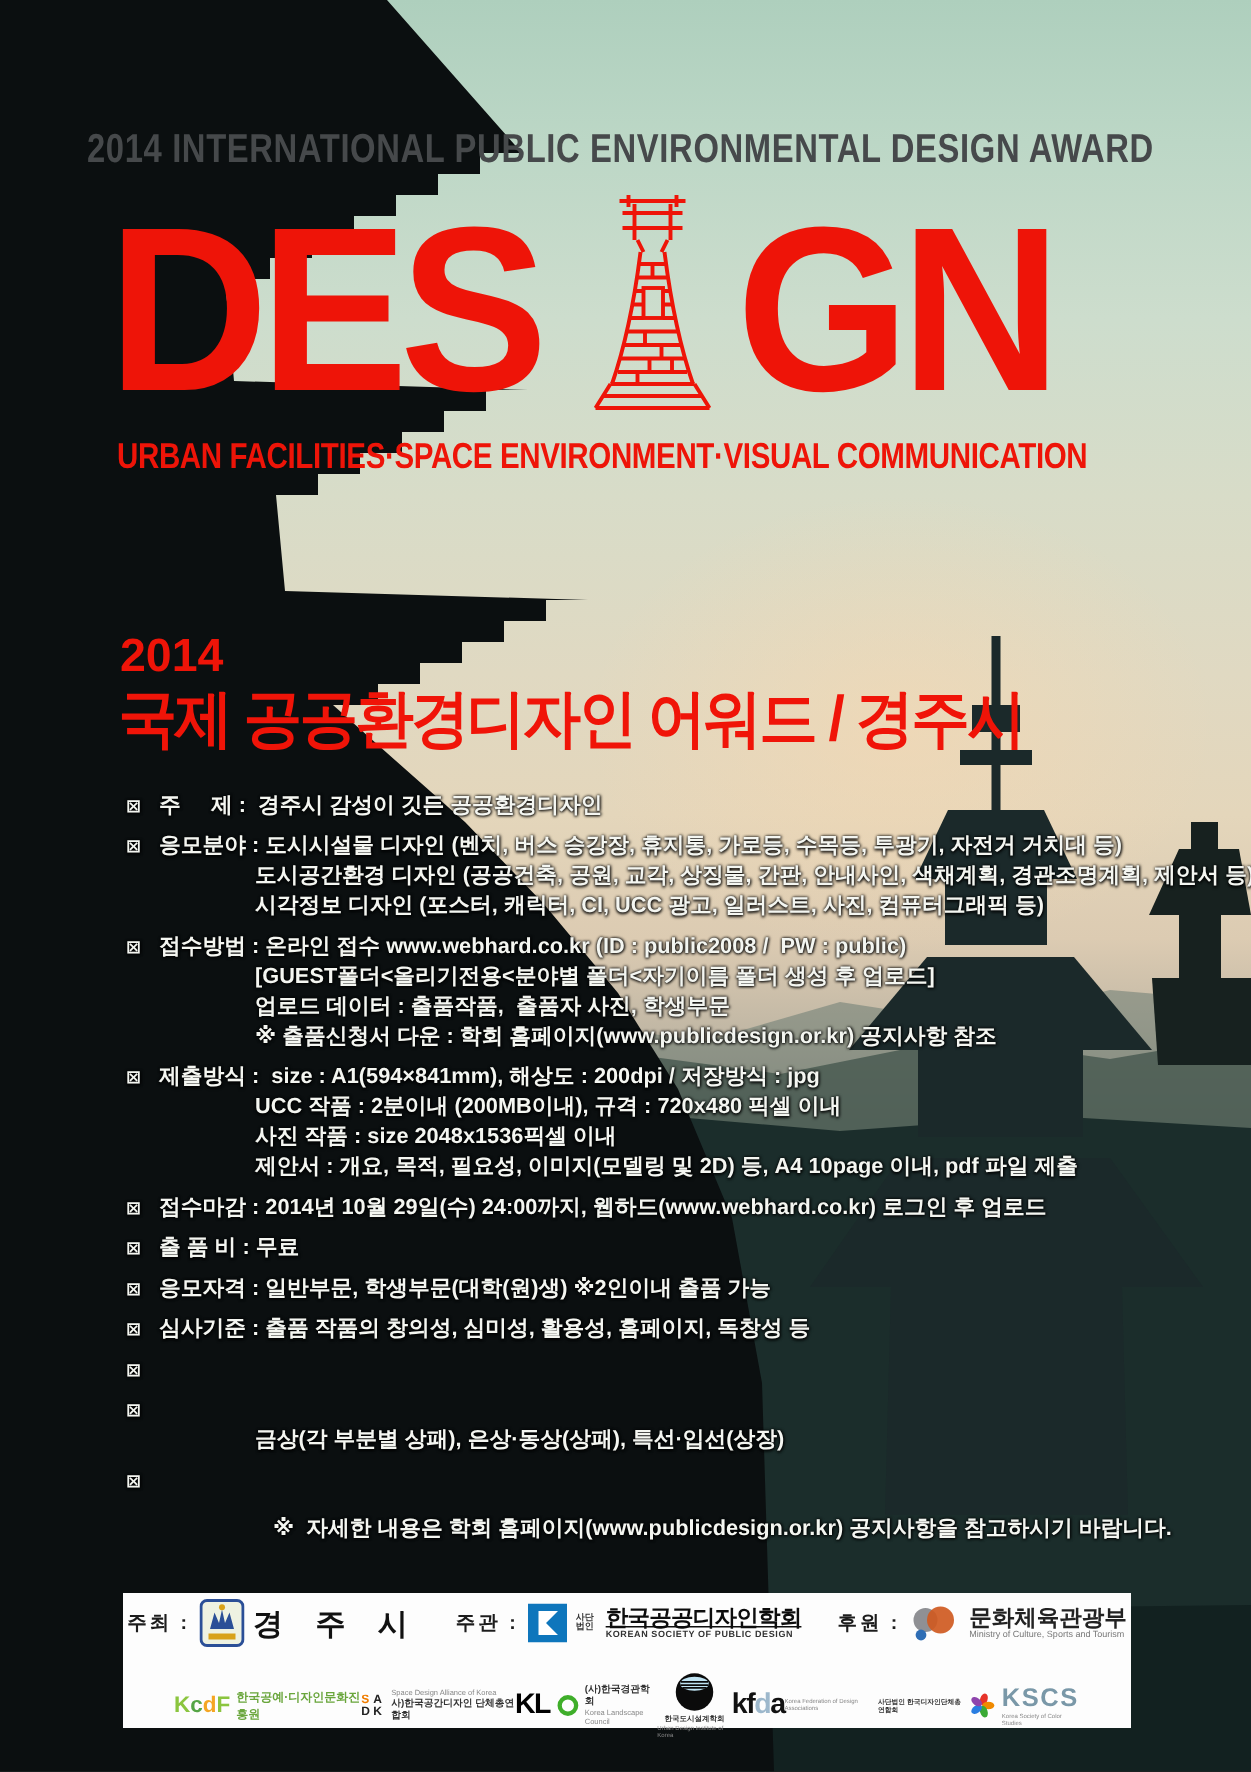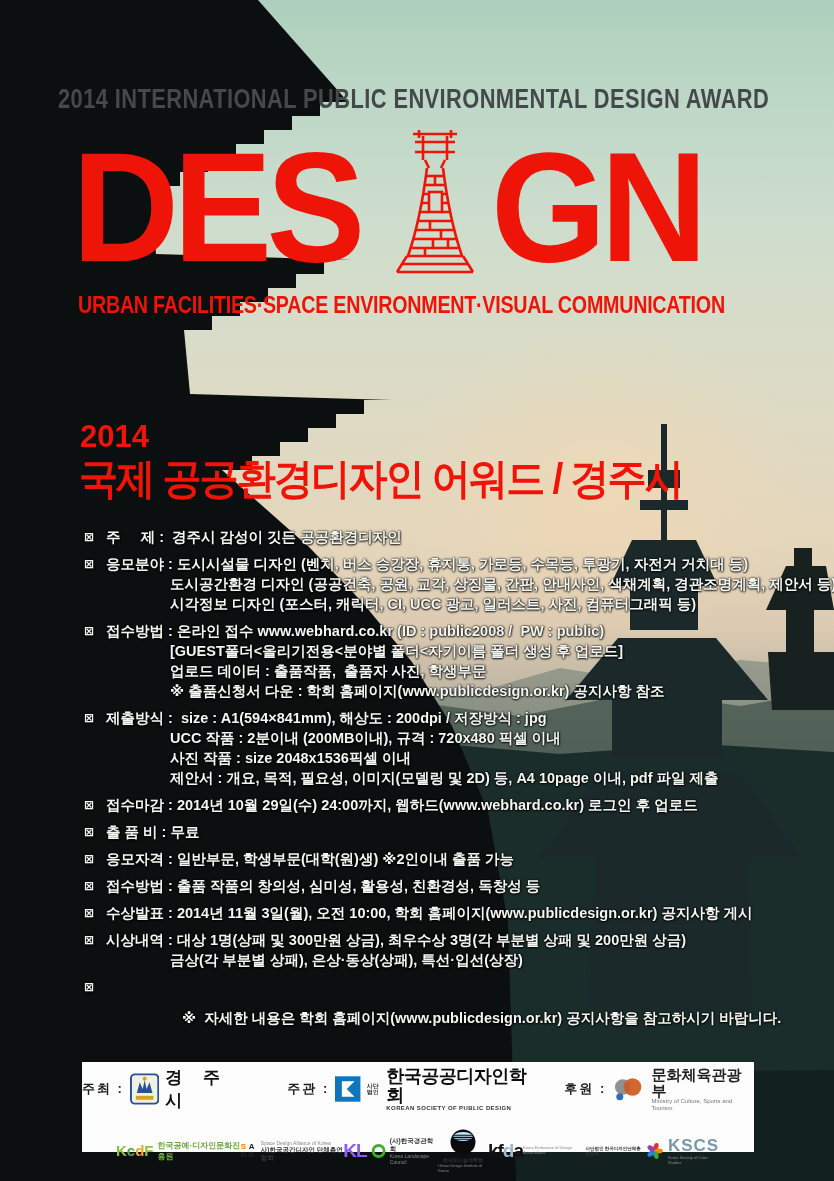--- a/index.html
+++ b/index.html
@@ -46,38 +46,38 @@
   .ind1{padding-left:86px;}
   .ind2{padding-left:174px;}
   .note{margin-top:12px;padding-left:98px;white-space:pre;}
   .footer{
     position:absolute;left:82px;top:1062px;width:672px;height:90px;background:#fdfdfd;
     display:flex;flex-direction:column;gap:20px;
   }
   .frow1{height:48px;display:flex;align-items:center;justify-content:center;gap:24px;padding-top:4px;}
   .host{display:flex;align-items:center;gap:6px;}
   .role{font-size:13px;font-weight:700;color:#1c1c1c;letter-spacing:2px;white-space:pre;}
-  .gj-name{font-size:17px;font-weight:700;color:#111;letter-spacing:8px;}
+  .gj-name{font-size:20px;font-weight:700;color:#111;letter-spacing:8px;}
   .orgtype{display:inline-block;width:14px;font-size:6px;line-height:6px;font-weight:700;color:#333;}
   .col{display:flex;flex-direction:column;line-height:1.05;}
-  .kspd-name{font-size:18px;font-weight:800;color:#0d0d0d;letter-spacing:-.5px;}
+  .kspd-name{font-size:15px;font-weight:800;color:#0d0d0d;letter-spacing:-.5px;text-decoration:underline;}
   .kspd-sub{font-size:6px;font-weight:700;color:#333;letter-spacing:.4px;}
   .mcst-name{font-size:15px;font-weight:700;color:#222;}
   .mcst-sub{font-size:6px;color:#777;}
   .frow2{height:38px;display:flex;align-items:center;justify-content:flex-end;padding:0 34px;}
   .partner{display:flex;align-items:center;gap:4px;}
   .kcdf b{font-size:15px;font-weight:800;font-style:normal;}
   .kc-g{color:#8bc53f;} .kc-g2{color:#55a546;} .kc-o{color:#f5a623;}
   .kcdf-name{font-size:8px;font-weight:700;color:#6aa63c;}
   .sdak-grid{display:grid;grid-template-columns:8px 8px;line-height:8px;}
   .sdak-grid b{font-size:8px;font-weight:800;color:#222;}
   .sdak-grid b:first-child{color:#f07d00;}
   .p-en{font-size:5px;color:#888;line-height:1.2;}
   .p-kr{font-size:6.5px;font-weight:700;color:#333;line-height:1.2;}
-  .klc-kl{font-size:19px;font-weight:800;color:#8b5cf6;letter-spacing:-1px;}
+  .klc-kl{font-size:19px;font-weight:800;color:#000000;letter-spacing:-1px;}
   .kfda b{font-size:19px;font-weight:800;letter-spacing:-1px;color:#111;}
   .kfda .fd-blue{color:#9db8cc;}
   .kscs-abbr{font-size:17px;font-weight:700;color:#7a98a8;letter-spacing:1px;}
   .tinycol{display:flex;flex-direction:column;}
 </style>
 </head>
 <body>
 
 <div class="poster">
 
@@ -206,29 +206,27 @@
         <div class="bline gstart">
           <span class="bullet">⊠</span>
           <span>출 품 비 : 무료</span>
         </div>
         <div class="bline gstart">
           <span class="bullet">⊠</span>
           <span>응모자격 : 일반부문, 학생부문(대학(원)생) ※2인이내 출품 가능</span>
         </div>
         <div class="bline gstart">
           <span class="bullet">⊠</span>
-          <span>접수방법 : 출품 작품의 창의성, 심미성, 활용성, 친환경성, 독창성 등</span>
-        </div>
-        <div class="bline gstart">
-          <span class="bullet">⊠</span>
-          <span>수상발표 : 2014년 11월 3일(월), 오전 10:00, 학회 홈페이지(www.publicdesign.or.kr) 공지사항 게시</span>
-        </div>
-        <div class="bline gstart">
-          <span class="bullet">⊠</span>
-          <span>시상내역 : 대상 1명(상패 및 300만원 상금), 최우수상 3명(각 부분별 상패 및 200만원 상금)</span>
+          <span>심사기준 : 출품 작품의 창의성, 심미성, 활용성, 홈페이지, 독창성 등</span>
+        </div>
+        <div class="bline gstart">
+          <span class="bullet">⊠</span>
+        </div>
+        <div class="bline gstart">
+          <span class="bullet">⊠</span>
         </div>
         <div class="bline ind1">
           <span>금상(각 부분별 상패), 은상·동상(상패), 특선·입선(상장)</span>
         </div>
         <div class="bline gstart">
           <span class="bullet">⊠</span>
         </div>
       </div>
     <div class="note">※  자세한 내용은 학회 홈페이지(www.publicdesign.or.kr) 공지사항을 참고하시기 바랍니다.</div>
   </div>

